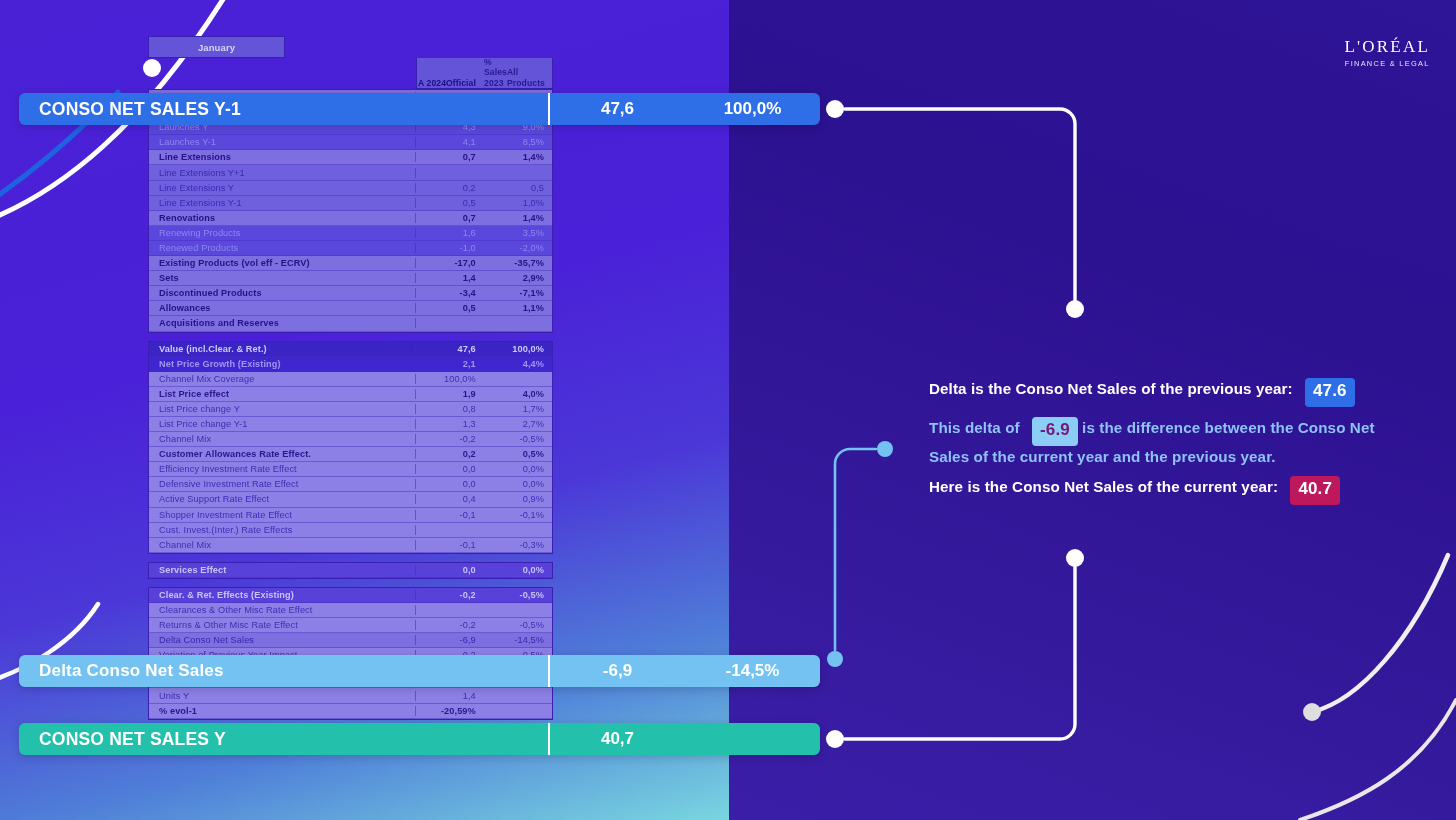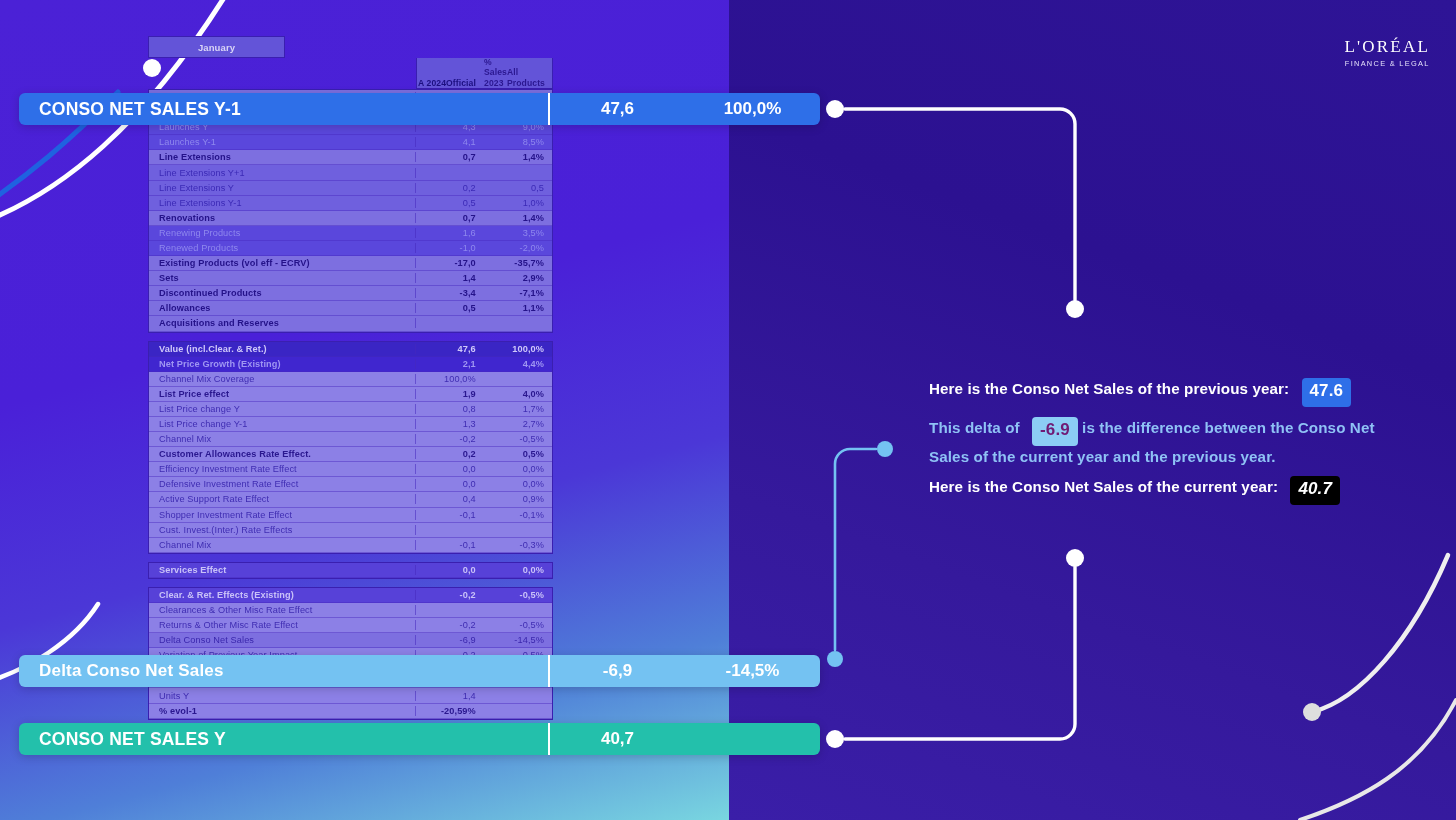--- a/index.html
+++ b/index.html
@@ -407,37 +407,37 @@
 
   <div class="ribbon" id="ribbon-cur" style="background: rgb(35, 192, 171);">
     <div class="r-title">CONSO NET SALES Y</div>
     <div class="sep"></div>
     <div class="r-v1">40,7</div>
     <div class="r-v2"></div>
   </div>
 
   <div class="anno" id="anno-prev">
     <div class="anno-line">
-      <span>Here is the Conso Net Sales of the previous year:</span>
+      <span>Delta is the Conso Net Sales of the previous year:</span>
       <span class="chip blue" style="background: rgb(46, 111, 232);">47.6</span>
     </div>
   </div>
 
   <div class="anno" id="anno-delta">
     <div class="anno-line blue">
       <span>This delta of</span>
       <span class="chip lblue" style="background: rgb(140, 205, 245);">-6.9</span>
       <span>is the difference between the Conso Net Sales of the current year and the previous year.</span>
     </div>
   </div>
 
   <div class="anno" id="anno-cur">
     <div class="anno-line">
       <span>Here is the Conso Net Sales of the current year:</span>
-      <span class="chip teal" style="background: #000000; font-style: italic;">40.7</span>
+      <span class="chip teal" style="background: #be185d;">40.7</span>
     </div>
   </div>
 
   <div class="logo">
     <div class="main">L'ORÉAL</div>
     <div class="sub">FINANCE &amp; LEGAL</div>
   </div>
 
 </div>
 

